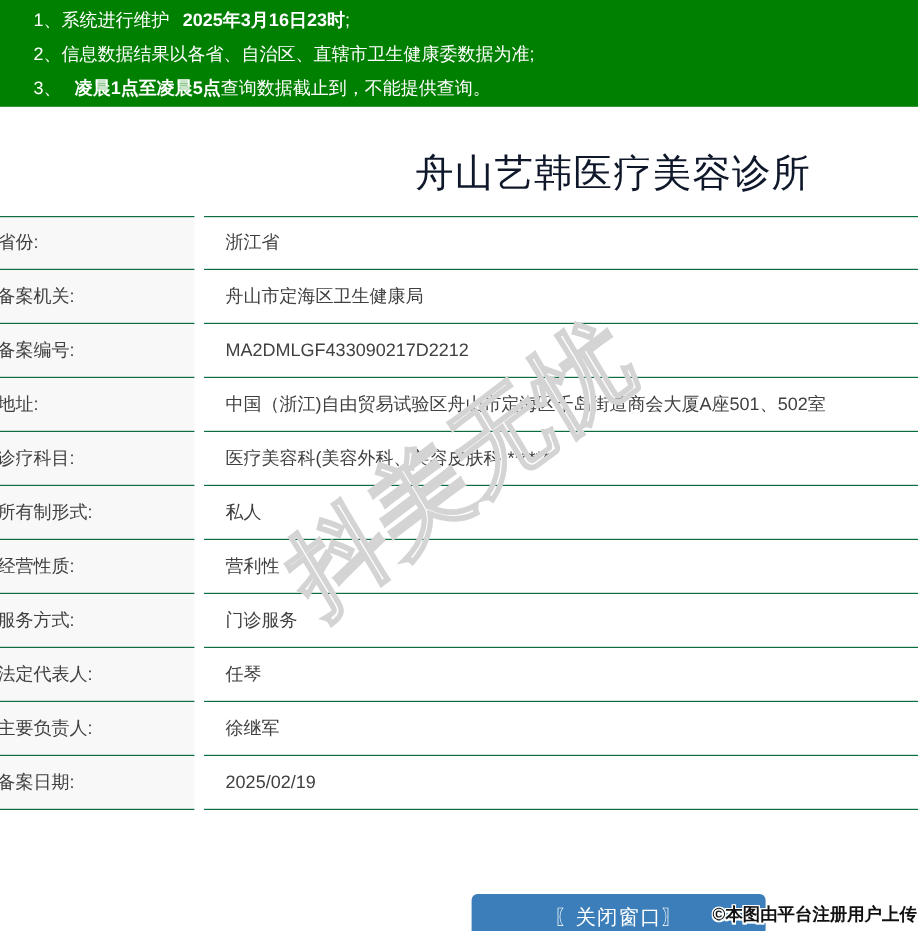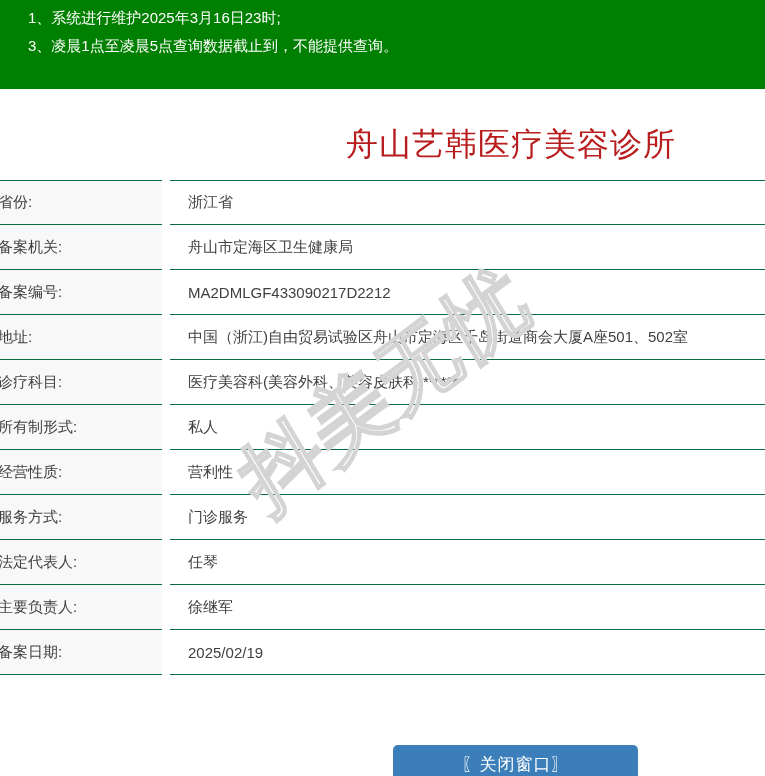--- a/index.html
+++ b/index.html
@@ -10,26 +10,26 @@
   }
 
   
   .banner {
     position:absolute; left:0; top:0; width:765px; height:89px;
     background:#008000; color:#fff; padding:4px 0 0 28px;
   }
   .notice-line {
     font-size:15px; line-height:28px; white-space:nowrap;
   }
-  .notice-line b { font-weight:normal; }
+  .notice-line b { font-weight:bold;margin-left:11px; }
 
   
   .page-title {
     position:absolute; left:511px; top:123px; transform:translateX(-50%);
-    font-size:32px; font-weight:400; color:#b91c1c; white-space:nowrap;
+    font-size:32px; font-weight:400; color:#0f172a; white-space:nowrap;
     letter-spacing:1px;
   }
 
   
   table.info-table {
     position:absolute; left:-12px; top:180px; width:1120px;
     border-collapse:separate; border-spacing:8px 0;
     table-layout:fixed;
   }
   table.info-table td {
@@ -72,20 +72,21 @@
                 -1px 0 0 #fff, 1px 0 0 #fff;
   }
 </style>
 </head>
 <body>
 
 <div class="screen">
 
   <div class="banner">
     <div class="notice-line"><span>1、</span><span>系统进行维护</span><b>2025年3月16日23时</b><span>;</span></div>
+    <div class="notice-line"><span>2、</span><span>信息数据结果以各省、自治区、直辖市卫生健康委数据为准;</span><b></b><span></span></div>
     <div class="notice-line"><span>3、</span><span></span><b>凌晨1点至凌晨5点</b><span>查询数据截止到，不能提供查询。</span></div>
   </div>
 
   <h1 class="page-title">舟山艺韩医疗美容诊所</h1>
 
   <table class="info-table">
     <tbody>
       <tr>
         <td class="cell-label">省份:</td>
         <td class="cell-value">浙江省</td>
@@ -130,14 +131,15 @@
         <td class="cell-label">备案日期:</td>
         <td class="cell-value">2025/02/19</td>
       </tr>
     </tbody>
   </table>
 
   <div class="watermark">抖美无忧</div>
 
   <button class="close-button">〖关闭窗口〗</button>
 
+  <div class="footer-credit">©本图由平台注册用户上传</div>
 
 </div>
 
 </body></html>

